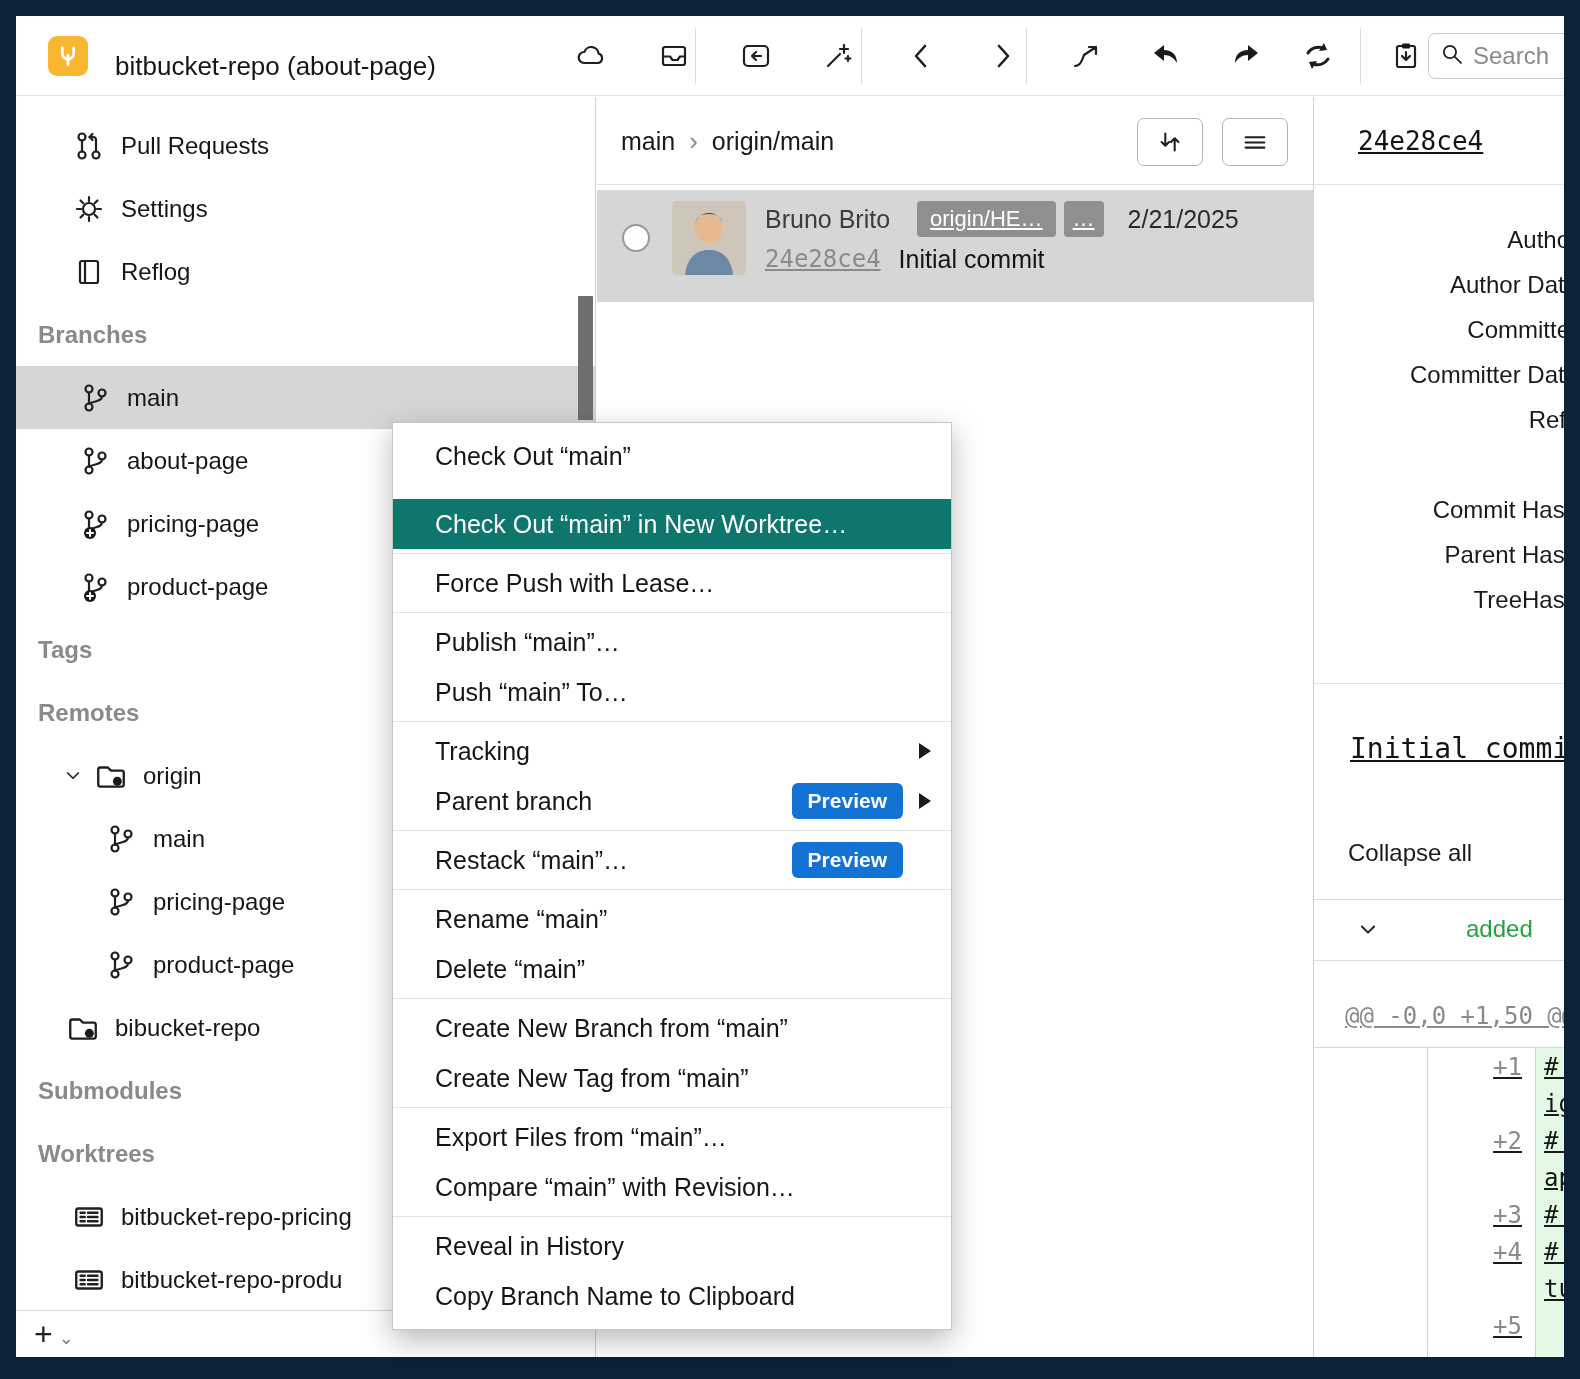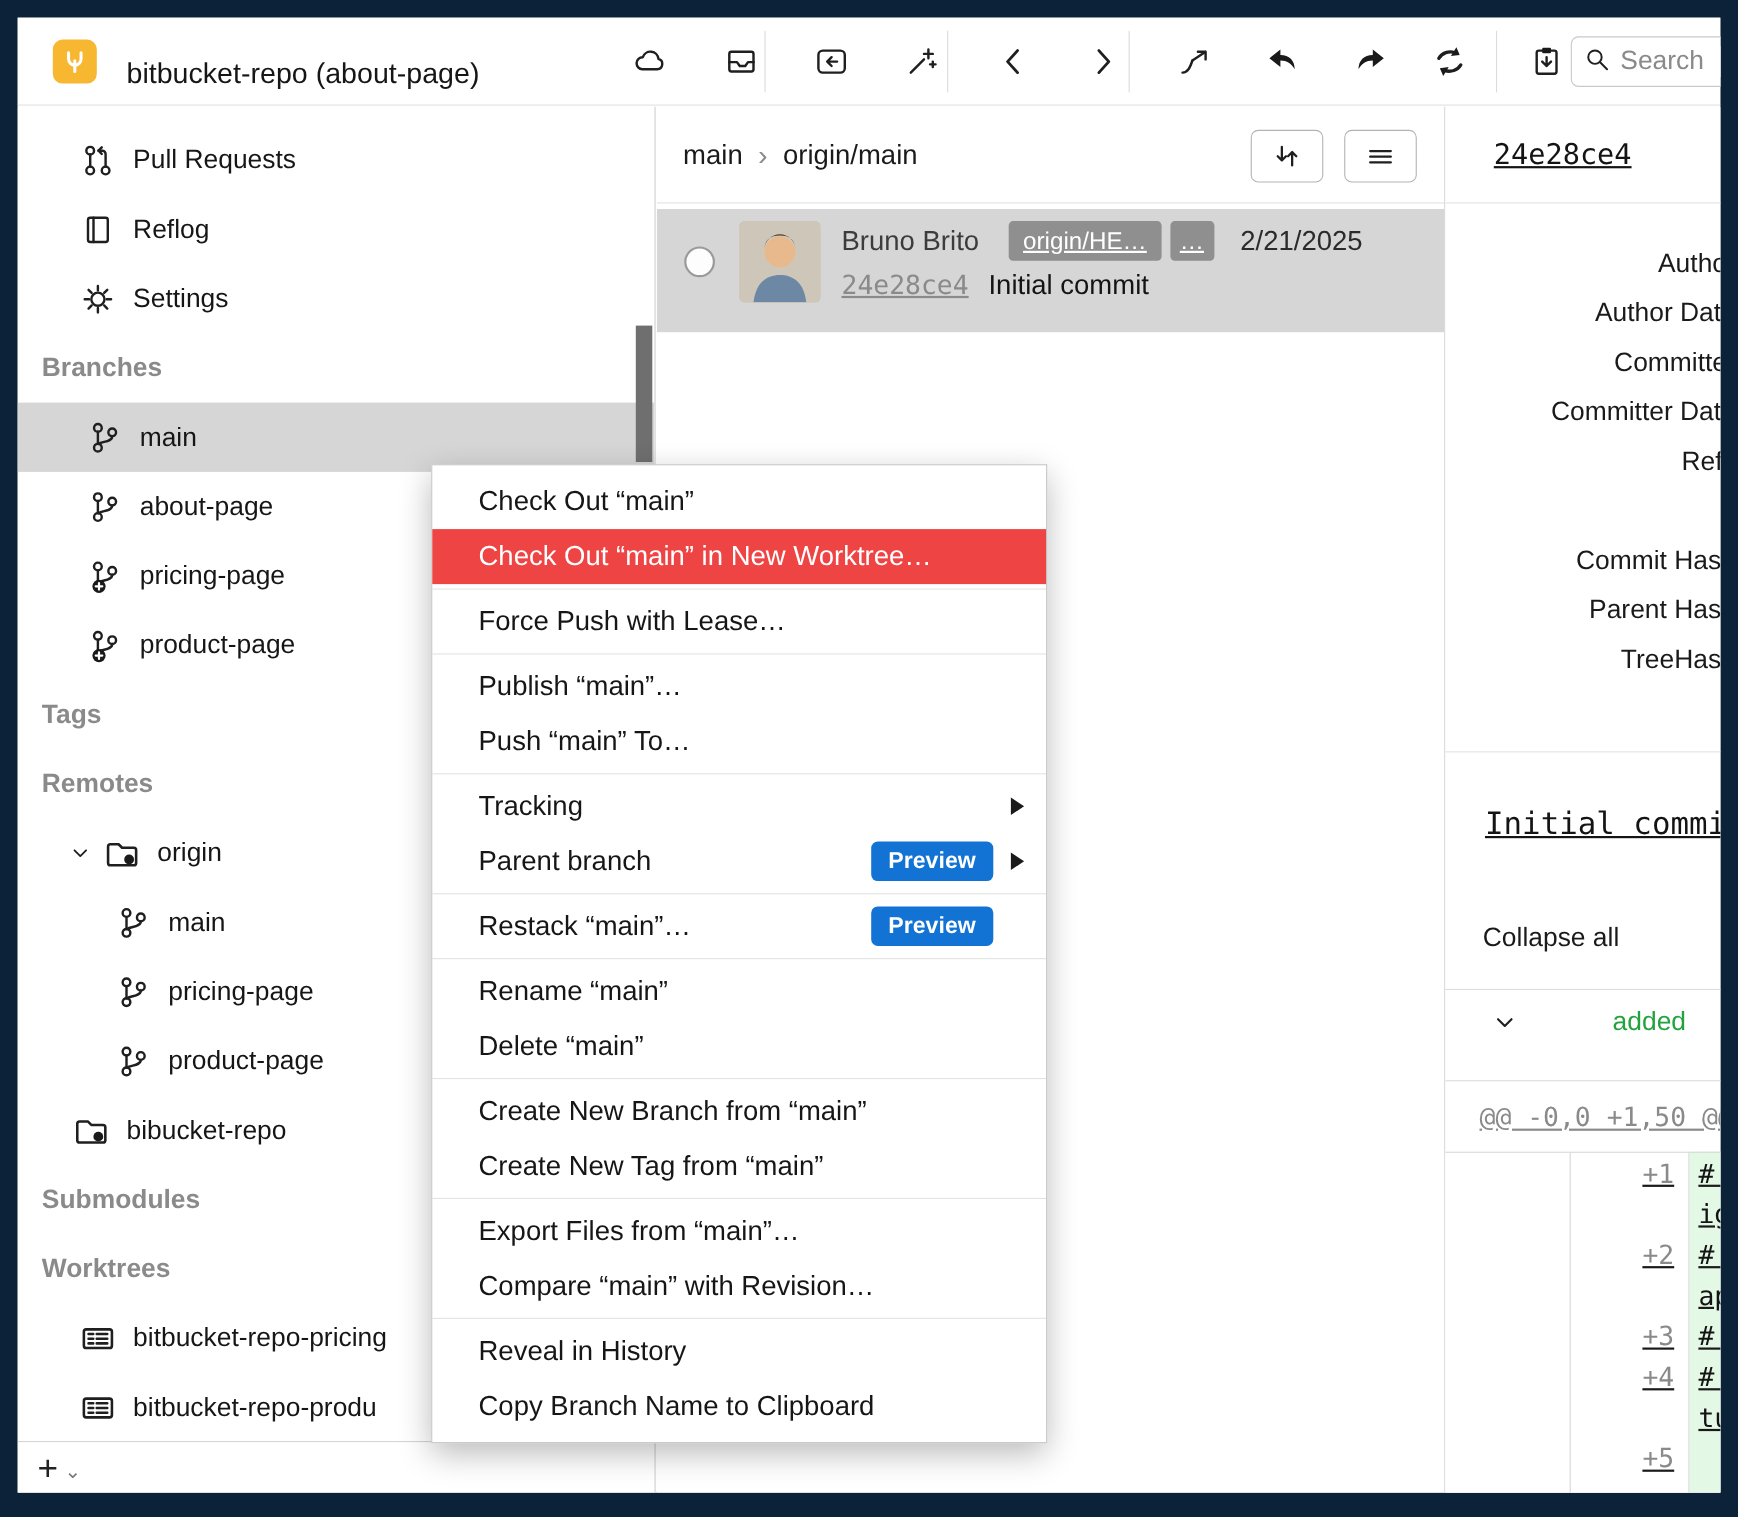--- a/index.html
+++ b/index.html
@@ -67,41 +67,41 @@
 
   
   .right { position:absolute; left:1298px; top:81px; width:264px; height:1260px; background:#fff; }
   .r-header { position:relative; height:88px; border-bottom:1px solid #e2e2e2; display:flex; align-items:center; padding-left:44px; font-size:26px; color:#141414; }
   .r-fields { padding-top:32px; }
   .r-field { height:45px; display:flex; align-items:center; justify-content:flex-end; font-size:24px; color:#1a1a1a; white-space:nowrap; }
   .r-gap { height:45px; }
   .r-msg-sec { position:absolute; left:0; top:586px; width:264px; border-top:1px solid #e2e2e2; }
   .r-msg { margin:48px 0 0 36px; font-size:28px; color:#141414; white-space:nowrap; }
   .r-collapse { position:absolute; left:34px; top:742px; font-size:24px; color:#1a1a1a; cursor:pointer; }
-  .r-filerow { position:absolute; left:0; top:802px; width:264px; height:84px; border-top:1px solid #dddddd; border-bottom:1px solid #dddddd; }
+  .r-filerow { position:absolute; left:0; top:802px; width:264px; height:62px; border-top:1px solid #dddddd; border-bottom:1px solid #dddddd; }
   .r-file-chev { position:absolute; left:40px; top:16px; }
   .r-file-status { position:absolute; left:152px; top:15px; font-size:24px; color:#23a33f; }
   .r-hunk { position:absolute; left:31px; top:888px; height:62px; display:flex; align-items:center; font-size:24px; color:#8a8a8a; white-space:nowrap; }
   .r-diff { position:absolute; left:0; top:950px; width:264px; bottom:0; }
   .dcol1 { position:absolute; left:0; top:0; bottom:0; width:114px; background:#fff; border-top:1px solid #d8d8d8; border-right:1px solid #d0d0d0; }
   .dcol2 { position:absolute; left:114px; top:0; bottom:0; width:108px; background:#fff; border-top:1px solid #d8d8d8; border-right:1px solid #d0d0d0; }
   .dcol3 { position:absolute; left:222px; top:0; bottom:0; width:42px; background:#e4f8e6; border-top:1px solid #d8d8d8; }
   .drows { position:absolute; left:0; top:1px; width:264px; }
   .drow { height:37px; display:flex; align-items:center; }
   .dn { width:222px; text-align:right; padding-right:14px; font-size:24px; color:#8a8a8a; }
   .dt { padding-left:8px; font-size:24px; color:#141414; white-space:pre; }
 
   
   .menu {
     position:absolute; left:392px; top:422px; width:560px; background:#fff;
     border:1px solid #c6c6c6; box-shadow:0 10px 28px rgba(0,0,0,0.28);
     padding:8px 0; z-index:50;
   }
   .menu-item { height:50px; display:flex; align-items:center; padding:0 20px 0 42px; font-size:25px; color:#161616; cursor:pointer; }
-  .menu-item.hl { background:#ef4444; color:#ffffff; }
+  .menu-item.hl { background:#0f766e; color:#ffffff;margin-top:18px; }
   .menu-sep { height:1px; background:#e3e3e3; margin:4px 0; }
   .m-badge { margin-left:auto; background:#1273d4; color:#fff; font-size:21px; font-weight:bold; padding:6px 16px; border-radius:6px; }
   .m-badge.noarrow { margin-right:28px; }
   .m-arrow { width:0; height:0; border-left:12px solid #1a1a1a; border-top:8px solid transparent; border-bottom:8px solid transparent; margin-left:16px; flex:none; }
   .m-arrow.auto { margin-left:auto; }
 </style>
 </head>
 <body>
 
 <div class="window">
@@ -213,35 +213,35 @@
               <path class="si" d="M19.5 4 l-3 3 l3 3"></path>
               <circle class="si" cx="23" cy="25" r="3.5"></circle>
             </svg>
         </span>
         <span>Pull Requests</span>
       </div>
 
       <div class="srow pl-top">
         <span class="ic">
           <svg width="32" height="32" viewBox="0 0 32 32">
+              <circle class="si" cx="16" cy="16" r="6"></circle>
+              <path class="si" d="M16 4 v4 M16 24 v4 M4 16 h4 M24 16 h4 M7.5 7.5 l2.8 2.8 M21.7 21.7 l2.8 2.8 M24.5 7.5 l-2.8 2.8 M10.3 21.7 l-2.8 2.8"></path>
+            </svg>
+        </span>
+        <span>Settings</span>
+      </div>
+
+      <div class="srow pl-top">
+        <span class="ic">
+          <svg width="32" height="32" viewBox="0 0 32 32">
               <rect class="si" x="7" y="5" width="18" height="22" rx="2"></rect>
               <path class="si" d="M12 5 v22"></path>
             </svg>
         </span>
         <span>Reflog</span>
-      </div>
-
-      <div class="srow pl-top">
-        <span class="ic">
-          <svg width="32" height="32" viewBox="0 0 32 32">
-              <circle class="si" cx="16" cy="16" r="6"></circle>
-              <path class="si" d="M16 4 v4 M16 24 v4 M4 16 h4 M24 16 h4 M7.5 7.5 l2.8 2.8 M21.7 21.7 l2.8 2.8 M24.5 7.5 l-2.8 2.8 M10.3 21.7 l-2.8 2.8"></path>
-            </svg>
-        </span>
-        <span>Settings</span>
       </div>
 
       <div class="shdr">Branches</div>
 
       <div class="srow sel pl-branch">
         <span class="ic">
           <svg width="32" height="32" viewBox="0 0 32 32">
               <circle class="si" cx="10" cy="7" r="3.5"></circle>
               <circle class="si" cx="10" cy="25" r="3.5"></circle>
               <circle class="si" cx="23" cy="11" r="3.5"></circle>

